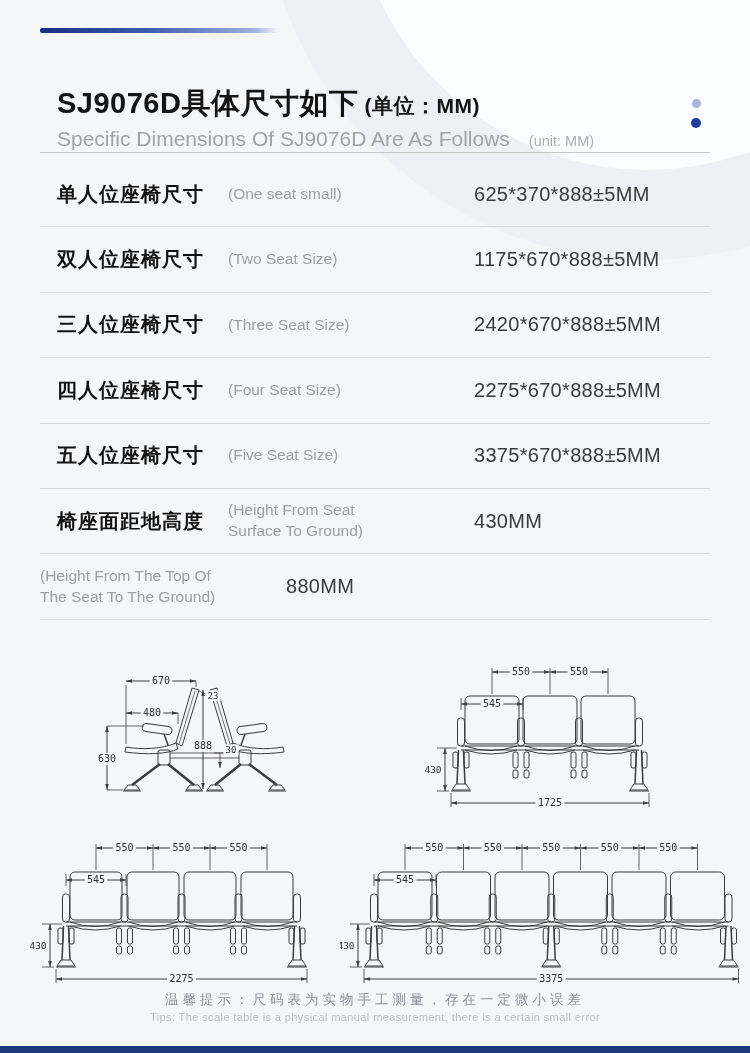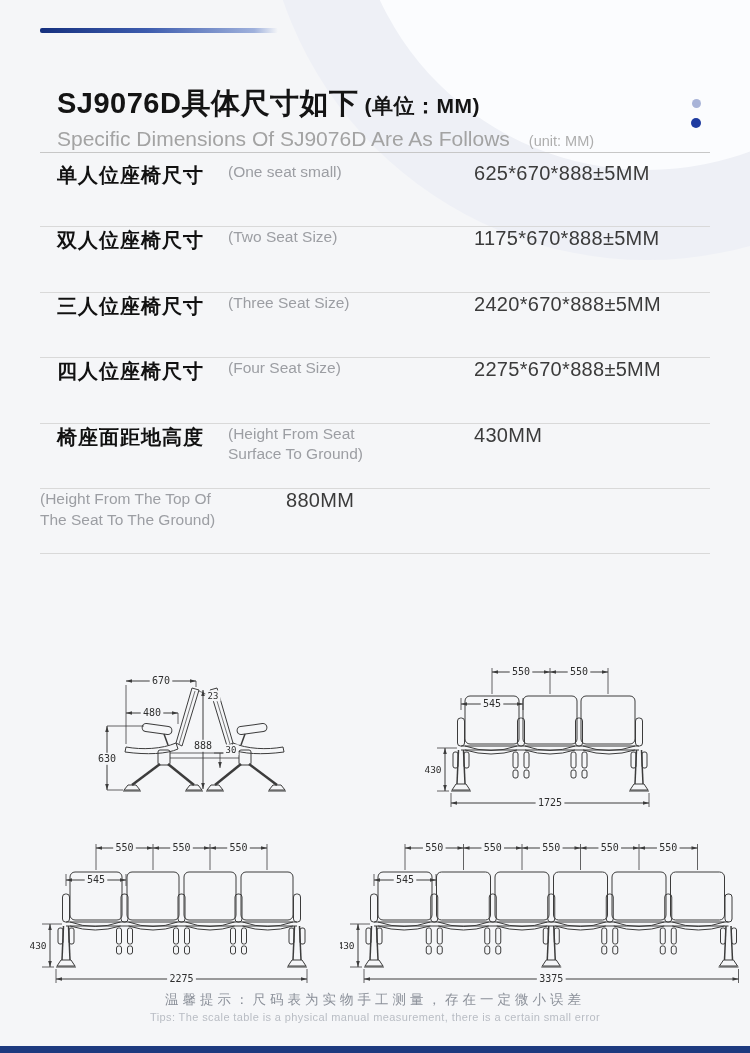--- a/index.html
+++ b/index.html
@@ -35,21 +35,21 @@
   .subtitle .unit { font-size:14.5px; color:#aeaeae; margin-left:19px; }
   .header-sep {
     position:absolute; left:40px; top:152px; width:670px; height:1px; background:#c7c7c7;
   }
   .dot { position:absolute; border-radius:50%; }
   .dot-light { left:692px; top:99px; width:9px; height:9px; background:#a9b4d8; }
   .dot-navy  { left:691px; top:118px; width:10px; height:10px; background:#1e3ba0; }
 
   .spec-table { position:absolute; left:40px; top:162px; width:670px; }
   .spec-row {
-    display:flex; 
+    display:flex; align-items:center;
     height:65.4px; border-bottom:1px solid #d9d9d9;
   }
   .cell-cn {
     width:188px; padding-left:17px;
     font-size:20px; font-weight:700; color:#111; letter-spacing:1px;
     white-space:nowrap;
   }
   .cell-en {
     width:226px; font-size:15.5px; color:#9c9ea3;
     white-space:pre-line; line-height:1.35;
@@ -83,36 +83,41 @@
 <div class="subtitle"><span>Specific Dimensions Of SJ9076D Are As Follows</span><span class="unit">(unit: MM)</span></div>
 
 <div class="header-sep"></div>
 <div class="dot dot-light"></div>
 <div class="dot dot-navy"></div>
 
 <div class="spec-table">
   <div class="spec-row">
     <div class="cell-cn">单人位座椅尺寸</div>
     <div class="cell-en">(One seat small)</div>
-    <div class="cell-val">625*670*888±5MM</div>
+    <div class="cell-val">625*370*888±5MM</div>
   </div>
   <div class="spec-row">
     <div class="cell-cn">双人位座椅尺寸</div>
     <div class="cell-en">(Two Seat Size)</div>
     <div class="cell-val">1175*670*888±5MM</div>
   </div>
   <div class="spec-row">
     <div class="cell-cn">三人位座椅尺寸</div>
     <div class="cell-en">(Three Seat Size)</div>
     <div class="cell-val">2420*670*888±5MM</div>
   </div>
   <div class="spec-row">
     <div class="cell-cn">四人位座椅尺寸</div>
     <div class="cell-en">(Four Seat Size)</div>
     <div class="cell-val">2275*670*888±5MM</div>
+  </div>
+  <div class="spec-row">
+    <div class="cell-cn">五人位座椅尺寸</div>
+    <div class="cell-en">(Five Seat Size)</div>
+    <div class="cell-val">3375*670*888±5MM</div>
   </div>
   <div class="spec-row">
     <div class="cell-cn">椅座面距地高度</div>
     <div class="cell-en">(Height From Seat
 Surface To Ground)</div>
     <div class="cell-val">430MM</div>
   </div>
   <div class="spec-row">
     <div class="cell-en">(Height From The Top Of
 The Seat To The Ground)</div>

